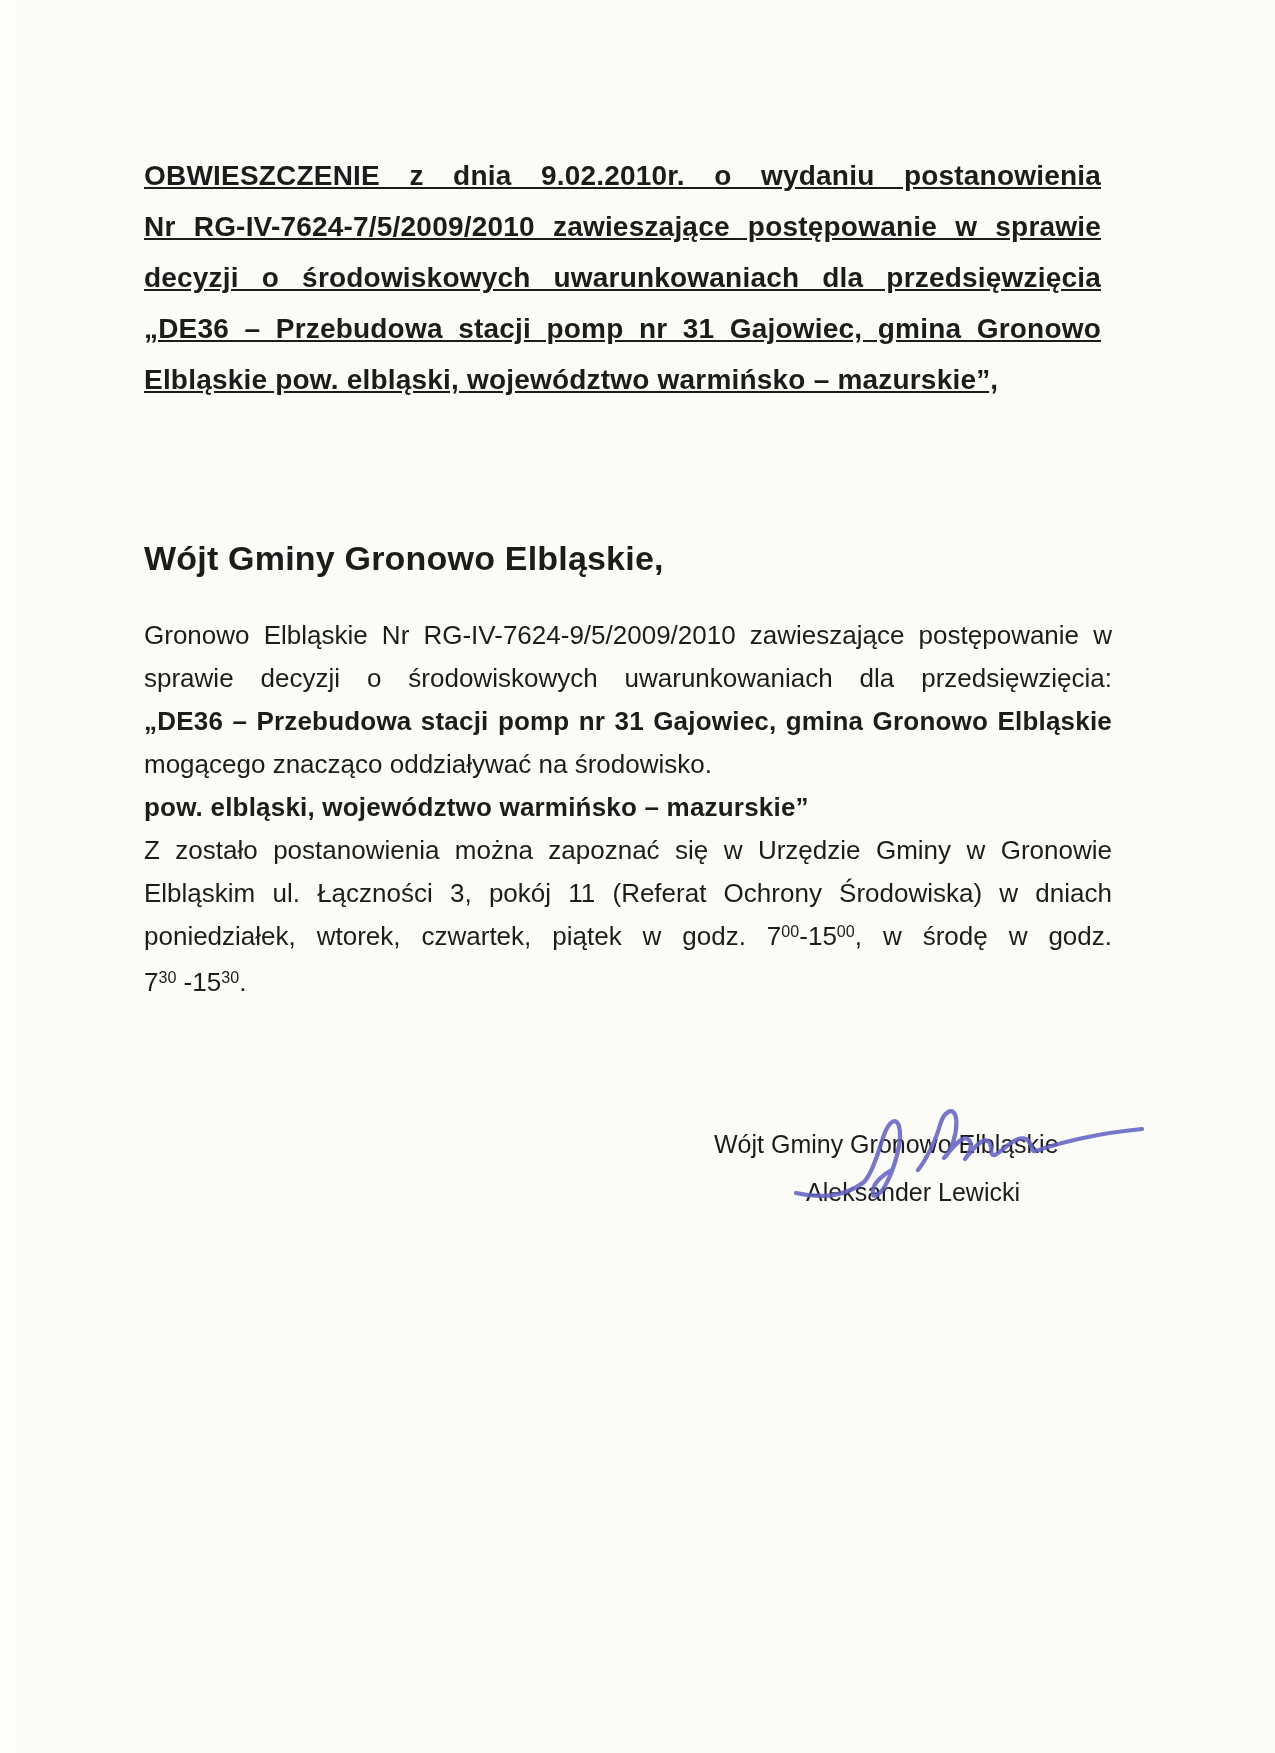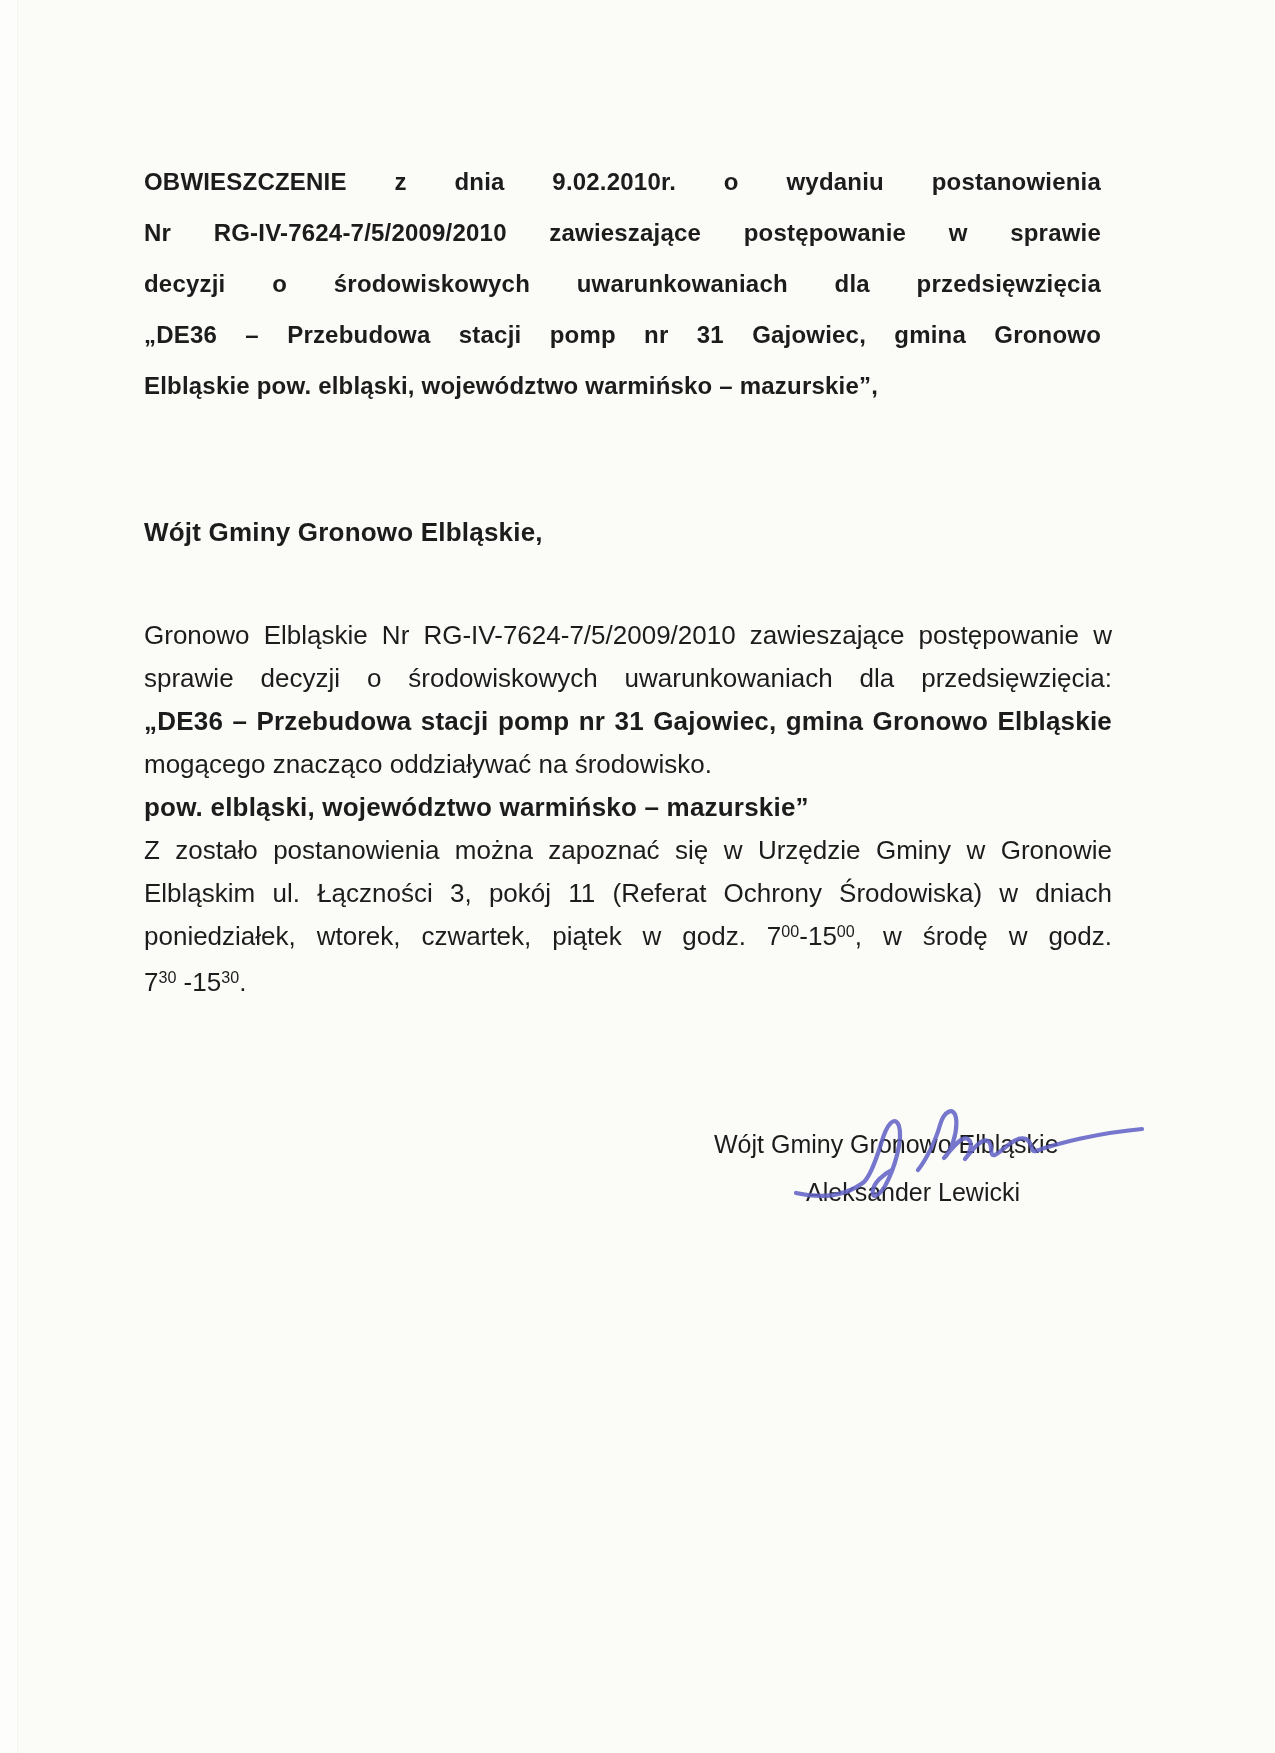--- a/index.html
+++ b/index.html
@@ -9,31 +9,32 @@
     background:#fbfcf8;
     font-family:"Liberation Sans","DejaVu Sans",sans-serif;
     color:#1c1c1c;
     overflow:hidden;
   }
   .scan-edge{
     position:absolute;left:0;top:0;width:17px;height:100%;
     background:#fdfefb;border-right:1px solid #f3f5ee;
   }
   .heading{
-    position:absolute;left:144px;top:156px;width:957px;
-    font-size:24px;line-height:51px;font-weight:bold;
+    position:absolute;left:144px;top:150px;width:957px;
+    font-size:28px;line-height:51px;font-weight:bold;
     letter-spacing:0.2px;
+    text-decoration:underline;
   }
   .body-block{
     position:absolute;left:144px;top:614px;width:968px;
     font-size:26px;line-height:43px;
   }
   .salutation{
-    position:absolute;left:144px;top:517px;
-    font-size:26px;font-weight:bold;letter-spacing:0.2px;
+    position:absolute;left:144px;top:539px;
+    font-size:34px;font-weight:bold;letter-spacing:0.2px;
   }
   .line{white-space:normal;}
   .j{text-align:justify;text-align-last:justify;}
   .b{font-weight:bold;letter-spacing:0.2px;}
   .sup{
     display:inline-block;
     font-size:0.62em;
     position:relative;top:-0.52em;
     letter-spacing:0;
   }
@@ -61,21 +62,21 @@
     <div class="line j">OBWIESZCZENIE z dnia 9.02.2010r. o wydaniu postanowienia</div>
     <div class="line j">Nr RG-IV-7624-7/5/2009/2010 zawieszające postępowanie w sprawie</div>
     <div class="line j">decyzji o środowiskowych uwarunkowaniach dla przedsięwzięcia</div>
     <div class="line j">„DE36 – Przebudowa stacji pomp nr 31 Gajowiec, gmina Gronowo</div>
     <div class="line">Elbląskie pow. elbląski, województwo warmińsko – mazurskie”,</div>
   </div>
 
   <div class="salutation">Wójt Gminy Gronowo Elbląskie,</div>
 
   <div class="body-block">
-    <div class="line j">Gronowo Elbląskie Nr RG-IV-7624-7/5/2009/2010 zawieszające postępowanie w</div>
+    <div class="line j">Gronowo Elbląskie Nr RG-IV-7624-9/5/2009/2010 zawieszające postępowanie w</div>
     <div class="line j">sprawie decyzji o środowiskowych uwarunkowaniach dla przedsięwzięcia:</div>
     <div class="line j b">„DE36 – Przebudowa stacji pomp nr 31 Gajowiec, gmina Gronowo Elbląskie</div>
     <div class="line">mogącego znacząco oddziaływać na środowisko.</div>
     <div class="line b">pow. elbląski, województwo warmińsko – mazurskie”</div>
     <div class="line j">Z zostało postanowienia można zapoznać się w Urzędzie Gminy w Gronowie</div>
     <div class="line j">Elbląskim ul. Łączności 3, pokój 11 (Referat Ochrony Środowiska) w dniach</div>
     <div class="line j"><span>poniedziałek, wtorek, czwartek, piątek w godz. 7</span><span class="sup">00</span><span>-15</span><span class="sup">00</span><span>, w środę w godz.</span></div>
     <div class="line"><span>7</span><span class="sup">30</span><span> -15</span><span class="sup">30</span><span>.</span></div>
   </div>
 

